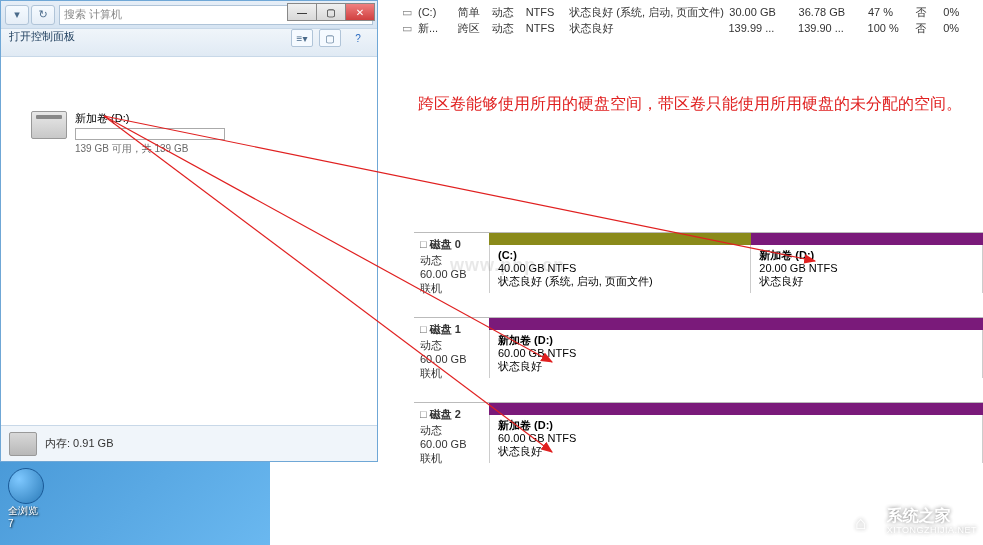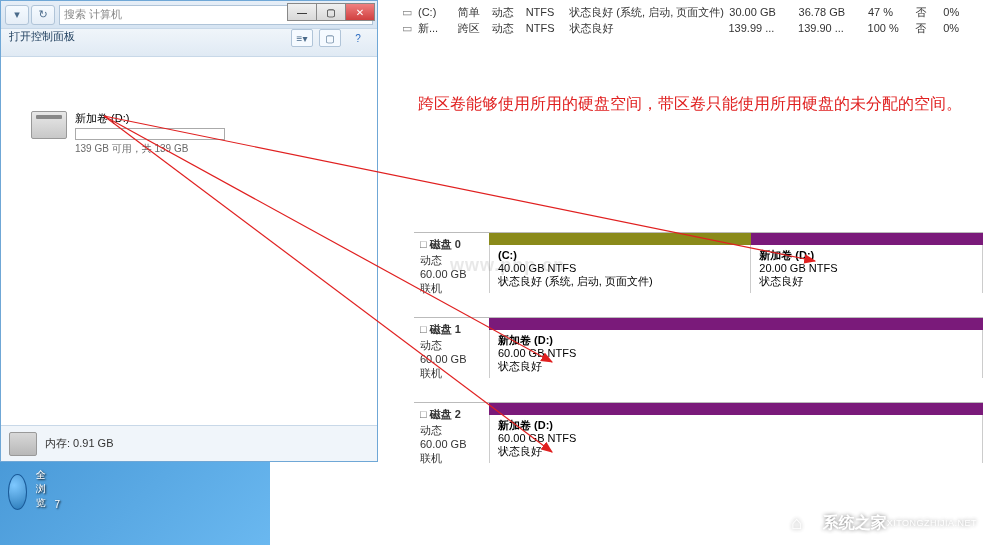--- a/index.html
+++ b/index.html
@@ -72,21 +72,21 @@
 }
 .sb-icon {
   width: 28px; height: 24px; background: linear-gradient(#d8d8d8, #b8b8b8);
   border: 1px solid #999; border-radius: 2px;
 }
 .sb-text { color: #333; }
 
 
 .desktop-icon {
   position: absolute; left: 8px; top: 468px; width: 52px;
-  display: flex; flex-direction: row; align-items: flex-end; gap: 6px;
+  display: flex; flex-direction: column; align-items: flex-start; gap: 0;
 }
 .di-img {
   width: 36px; height: 36px; background: radial-gradient(circle at 30% 30%, #7ec8ff, #2a7ab8);
   border-radius: 50%; border: 1px solid #1a5a98;
 }
 .di-label { color: #fff; text-shadow: 1px 1px 2px #000; font-size: 10px; text-align: center; }
 .desktop-bg {
   position: absolute; left: 0; top: 462px; width: 270px; height: 83px;
   background: linear-gradient(135deg, #4a9ad8, #6ab8f0);
   z-index: -1;
@@ -151,21 +151,21 @@
 .wm-logo {
   position: absolute; right: 6px; bottom: 4px; color: #fff;
   display: flex; align-items: center; gap: 6px;
   text-shadow: 0 0 4px rgba(0,0,0,0.6);
 }
 .wm-logo-icon {
   width: 40px; height: 36px; border: 2px solid #fff;
   display: flex; align-items: center; justify-content: center;
   font-size: 18px; opacity: 0.85;
 }
-.wm-logo-text { display: flex; line-height: 14px; opacity: 0.85; }
+.wm-logo-text { display: flex; flex-direction: column; line-height: 14px; opacity: 0.85; }
 .wm-logo-text .cn { font-size: 16px; font-weight: bold; }
 .wm-logo-text .en { font-size: 9px; letter-spacing: 0.5px; }
 </style>
 </head>
 <body>
 
 <div class="explorer">
   <div class="win-btns">
     <div class="win-btn">—</div>
     <div class="win-btn">▢</div>

